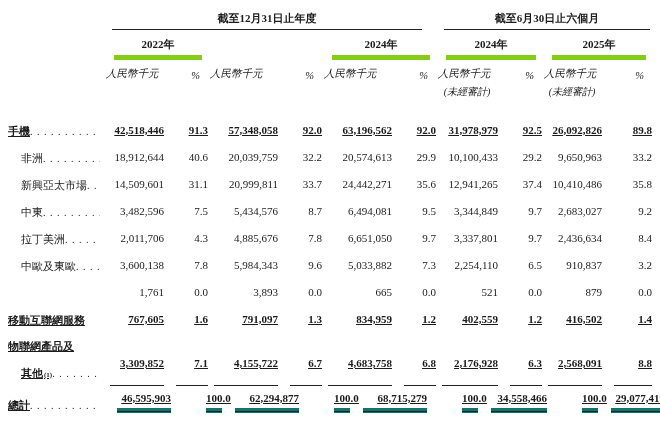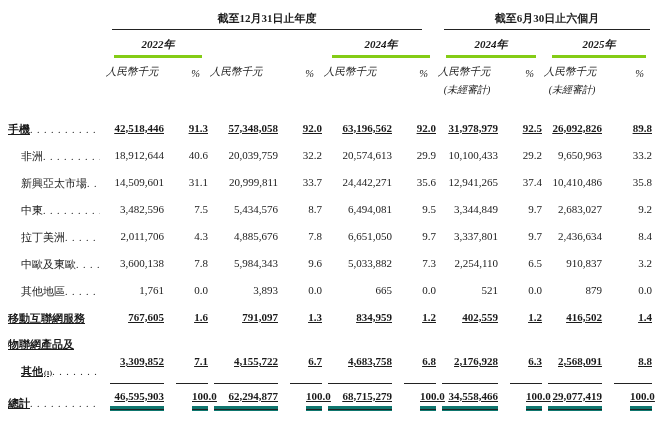--- a/index.html
+++ b/index.html
@@ -23,23 +23,22 @@
   
   .group-title {
     font-weight:bold; font-size:11px; text-align:center;
     padding-bottom:4px; border-bottom:1px solid #222;
     line-height:1.2;
   }
   .gt-annual  { grid-column:2 / span 6; margin:0 14px 0 8px; }
   .gt-interim { grid-column:8 / span 4; margin:0 2px 0 8px; }
   .year-cell {
     font-weight:bold; font-size:11px; text-align:center;
-    padding:7px 0 3px 0; border-bottom:3px solid #84cc16;
+    padding:7px 0 3px 0; border-bottom:5px solid #84cc16;
     margin:0 6px 0 10px;
-    font-style:italic;
   }
   .y1 { grid-column:2 / span 2; }
   .y2 { grid-column:4 / span 2; }
   .y3 { grid-column:6 / span 2; }
   .y4 { grid-column:8 / span 2; }
   .y5 { grid-column:10 / span 2; }
   .sub-cur {
     font-style:italic; font-size:10.5px; text-align:left;
     padding:7px 0 0 2px; white-space:nowrap;
   }
@@ -73,21 +72,21 @@
     font-size:10px; letter-spacing:1px; font-weight:normal;
   }
   sup.fnote { font-size:7px; vertical-align:super; line-height:0; margin-left:1px; }
   .val { text-align:right; white-space:nowrap; padding:0 0 2px 0; }
   .val.pct { padding-right:0; }
   
   .row.rule-single .val { border-bottom:1px solid #222; padding-bottom:16px; margin-bottom:2px; }
   .row.rule-single .val.rmbv { margin-left:6px; }
   .row.rule-single .val.pct  { margin-left:12px; }
   
-  .row.rule-double { min-height:34px; }
+  .row.rule-double { min-height:34px;gap:7px; }
   .row.rule-double .val {
     position:relative; border-bottom:5px solid #0f766e;
     padding-bottom:4px; margin-bottom:6px;
   }
   .row.rule-double .val.rmbv { margin-left:6px; }
   .row.rule-double .val.pct  { margin-left:28px; }
   .row.rule-double .val::after {
     content:""; position:absolute; left:0; right:0; bottom:-4px;
     border-bottom:1px solid #222;
   }
@@ -221,24 +220,20 @@
         <div class="val c-rmb2 rmbv">5,984,343</div>
         <div class="val c-pct2 pct">9.6</div>
         <div class="val c-rmb3 rmbv">5,033,882</div>
         <div class="val c-pct3 pct">7.3</div>
         <div class="val c-rmb4 rmbv">2,254,110</div>
         <div class="val c-pct4 pct">6.5</div>
         <div class="val c-rmb5 rmbv">910,837</div>
         <div class="val c-pct5 pct">3.2</div>
       </div>
       <div class="grid row indent dots">
-    <div class="label">
-      <span class="label-text">其他地區</span>
-      <span class="leader"></span>
-    </div>
   <div class="val c-rmb1 rmbv">1,761</div>
         <div class="val c-pct1 pct">0.0</div>
         <div class="val c-rmb2 rmbv">3,893</div>
         <div class="val c-pct2 pct">0.0</div>
         <div class="val c-rmb3 rmbv">665</div>
         <div class="val c-pct3 pct">0.0</div>
         <div class="val c-rmb4 rmbv">521</div>
         <div class="val c-pct4 pct">0.0</div>
         <div class="val c-rmb5 rmbv">879</div>
         <div class="val c-pct5 pct">0.0</div>

